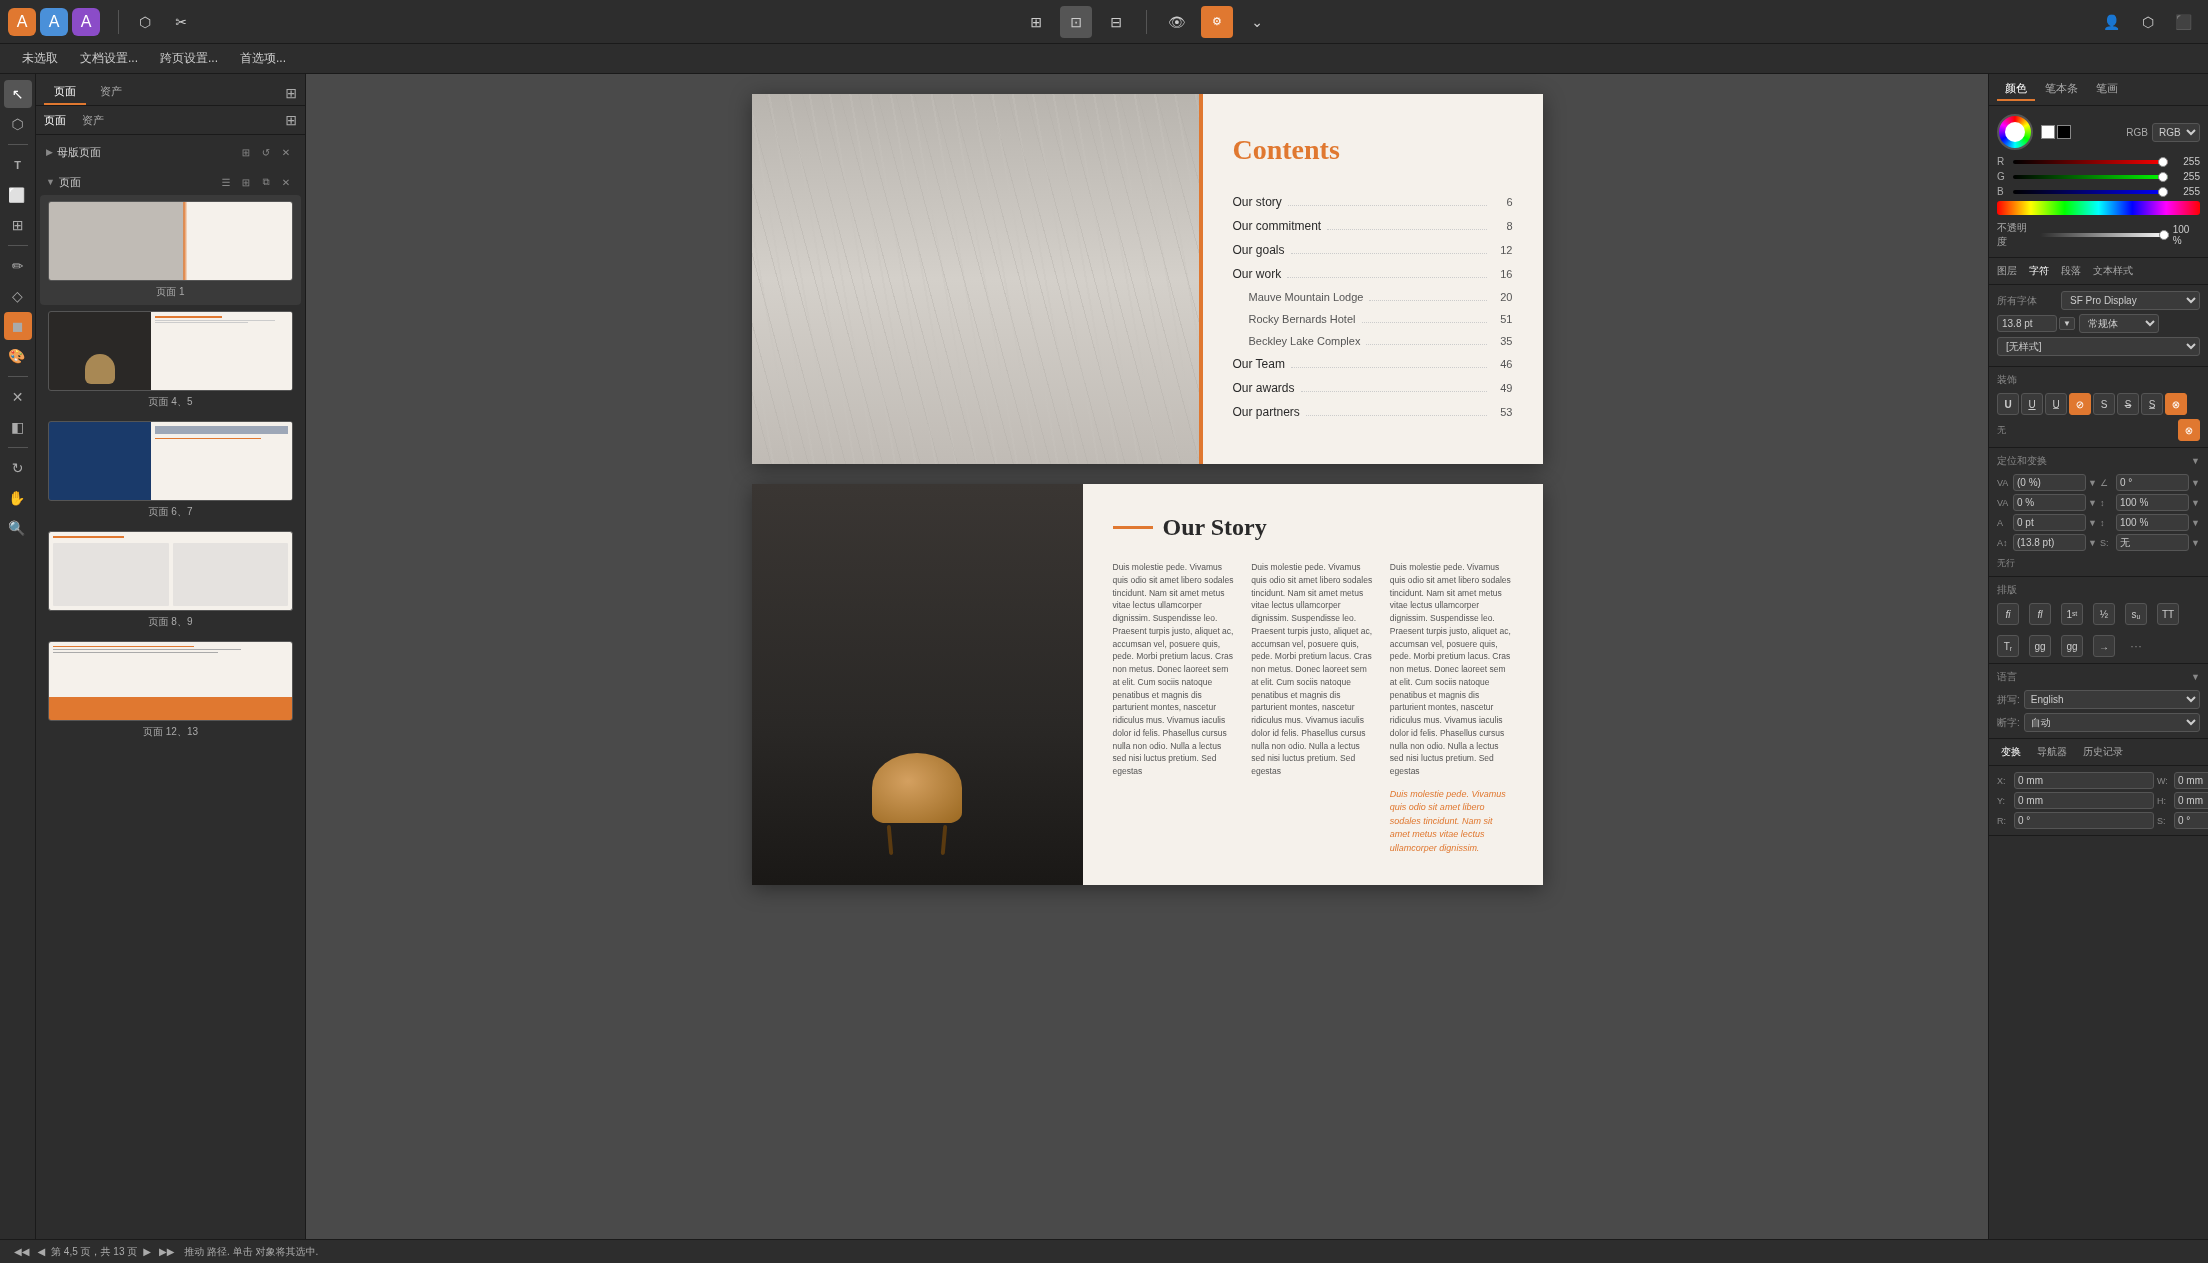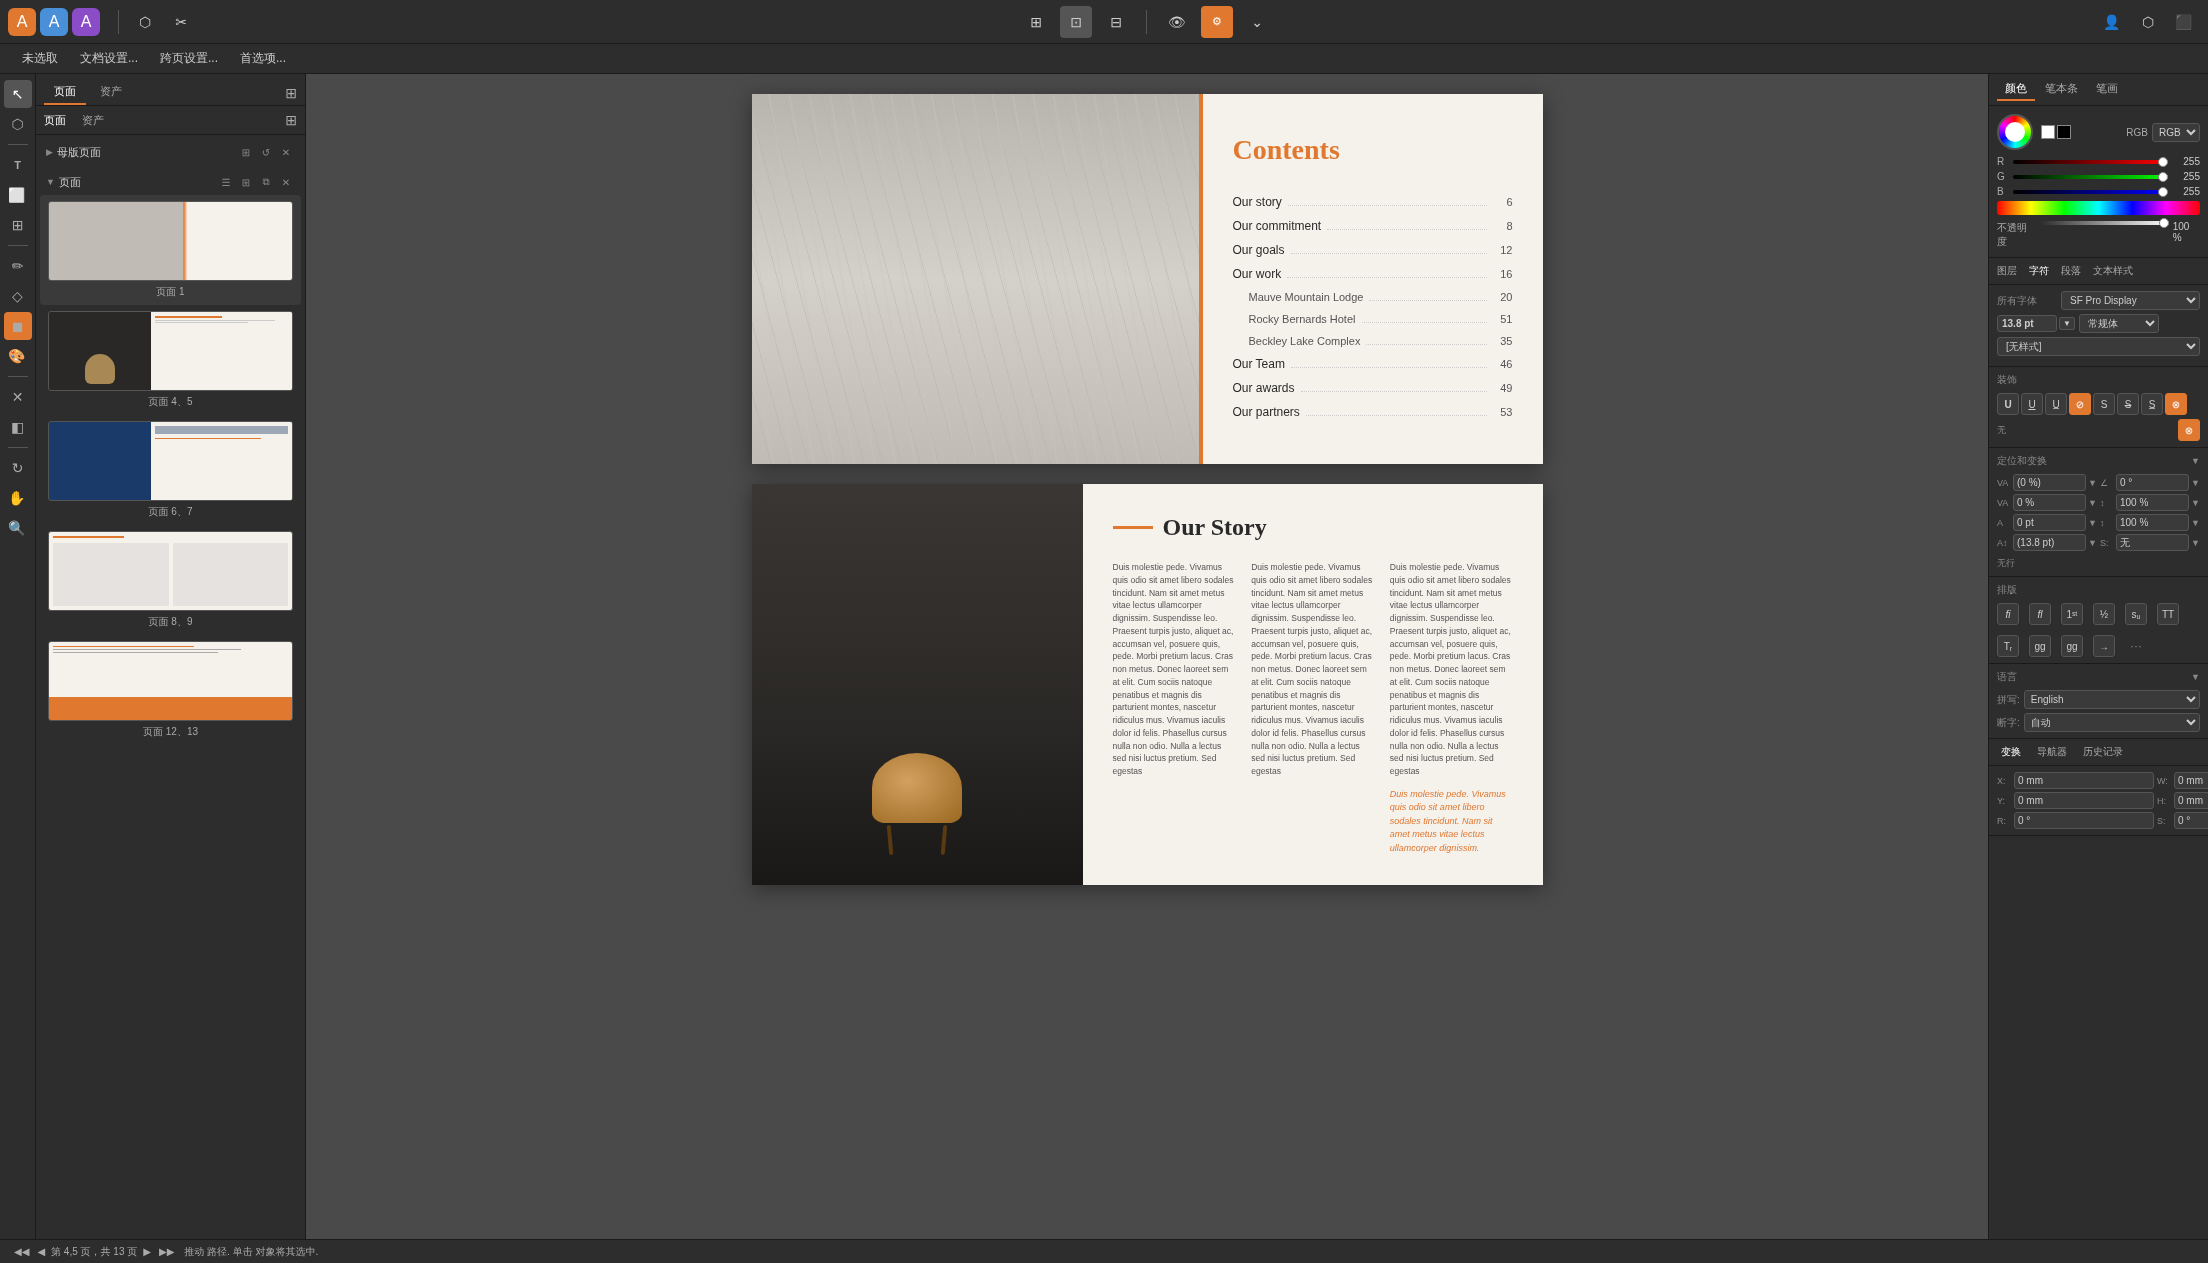--- a/index.html
+++ b/index.html
@@ -140,33 +140,33 @@
     .rp-section-title-arrow { font-size: 9px; }
     .slider-row { display: flex; align-items: center; gap: 4px; margin-bottom: 4px; }
     .slider-label { font-size: 10px; color: #aaa; width: 12px; }
     .color-slider { flex: 1; height: 6px; border-radius: 3px; appearance: none; outline: none; }
     .slider-r { background: linear-gradient(to right, #000, #ff0000); }
     .slider-g { background: linear-gradient(to right, #000, #00ff00); }
     .slider-b { background: linear-gradient(to right, #000, #0000ff); }
     .slider-val { font-size: 10px; color: #ccc; width: 28px; text-align: right; }
     .gradient-bar { height: 14px; border-radius: 3px; background: linear-gradient(to right, #ff0000, #ffff00, #00ff00, #00ffff, #0000ff, #ff00ff, #ff0000); margin-bottom: 6px; }
 
-    .opacity-row { display: flex; gap: 4px; }
+    .opacity-row { display: flex; align-items: center; gap: 4px; }
     .opacity-label { font-size: 10px; color: #aaa; }
     .opacity-val { font-size: 10px; color: #ccc; }
 
     .sub-panel-tabs { display: flex; gap: 12px; padding: 6px 8px; border-bottom: 1px solid #1a1a1a; }
     .sub-panel-tab { font-size: 10px; color: #aaa; cursor: pointer; }
     .sub-panel-tab.active { color: #fff; }
 
     .font-section { padding: 6px 8px; border-bottom: 1px solid #1a1a1a; }
     .font-row { display: flex; align-items: center; gap: 4px; margin-bottom: 4px; }
     .font-label { font-size: 10px; color: #888; width: 60px; }
     .font-select { flex: 1; background: #3a3a3a; border: 1px solid #555; color: #ccc; font-size: 10px; padding: 2px 4px; border-radius: 3px; }
-    .font-size-input { width: 60px; background: #3a3a3a; border: 1px solid #555; color: #ccc; font-size: 10px; padding: 2px 4px; border-radius: 3px; font-weight: bold; }
+    .font-size-input { width: 60px; background: #3a3a3a; border: 1px solid #555; color: #ccc; font-size: 10px; padding: 2px 4px; border-radius: 3px; }
     .font-weight-select { width: 80px; background: #3a3a3a; border: 1px solid #555; color: #ccc; font-size: 10px; padding: 2px 4px; border-radius: 3px; }
     .font-style-dropdown { flex: 1; background: #3a3a3a; border: 1px solid #555; color: #ccc; font-size: 10px; padding: 2px 4px; border-radius: 3px; }
 
     .decoration-section { padding: 6px 8px; border-bottom: 1px solid #1a1a1a; }
     .decoration-title { font-size: 10px; color: #888; margin-bottom: 6px; }
     .decoration-btns { display: flex; gap: 2px; align-items: center; flex-wrap: wrap; }
     .deco-btn { width: 22px; height: 22px; background: #3a3a3a; border: 1px solid #555; color: #ccc; border-radius: 3px; cursor: pointer; display: flex; align-items: center; justify-content: center; font-size: 10px; }
     .deco-btn.special { background: #e07830; border-color: #e07830; color: #fff; }
 
     .transform-section { padding: 6px 8px; border-bottom: 1px solid #1a1a1a; }

